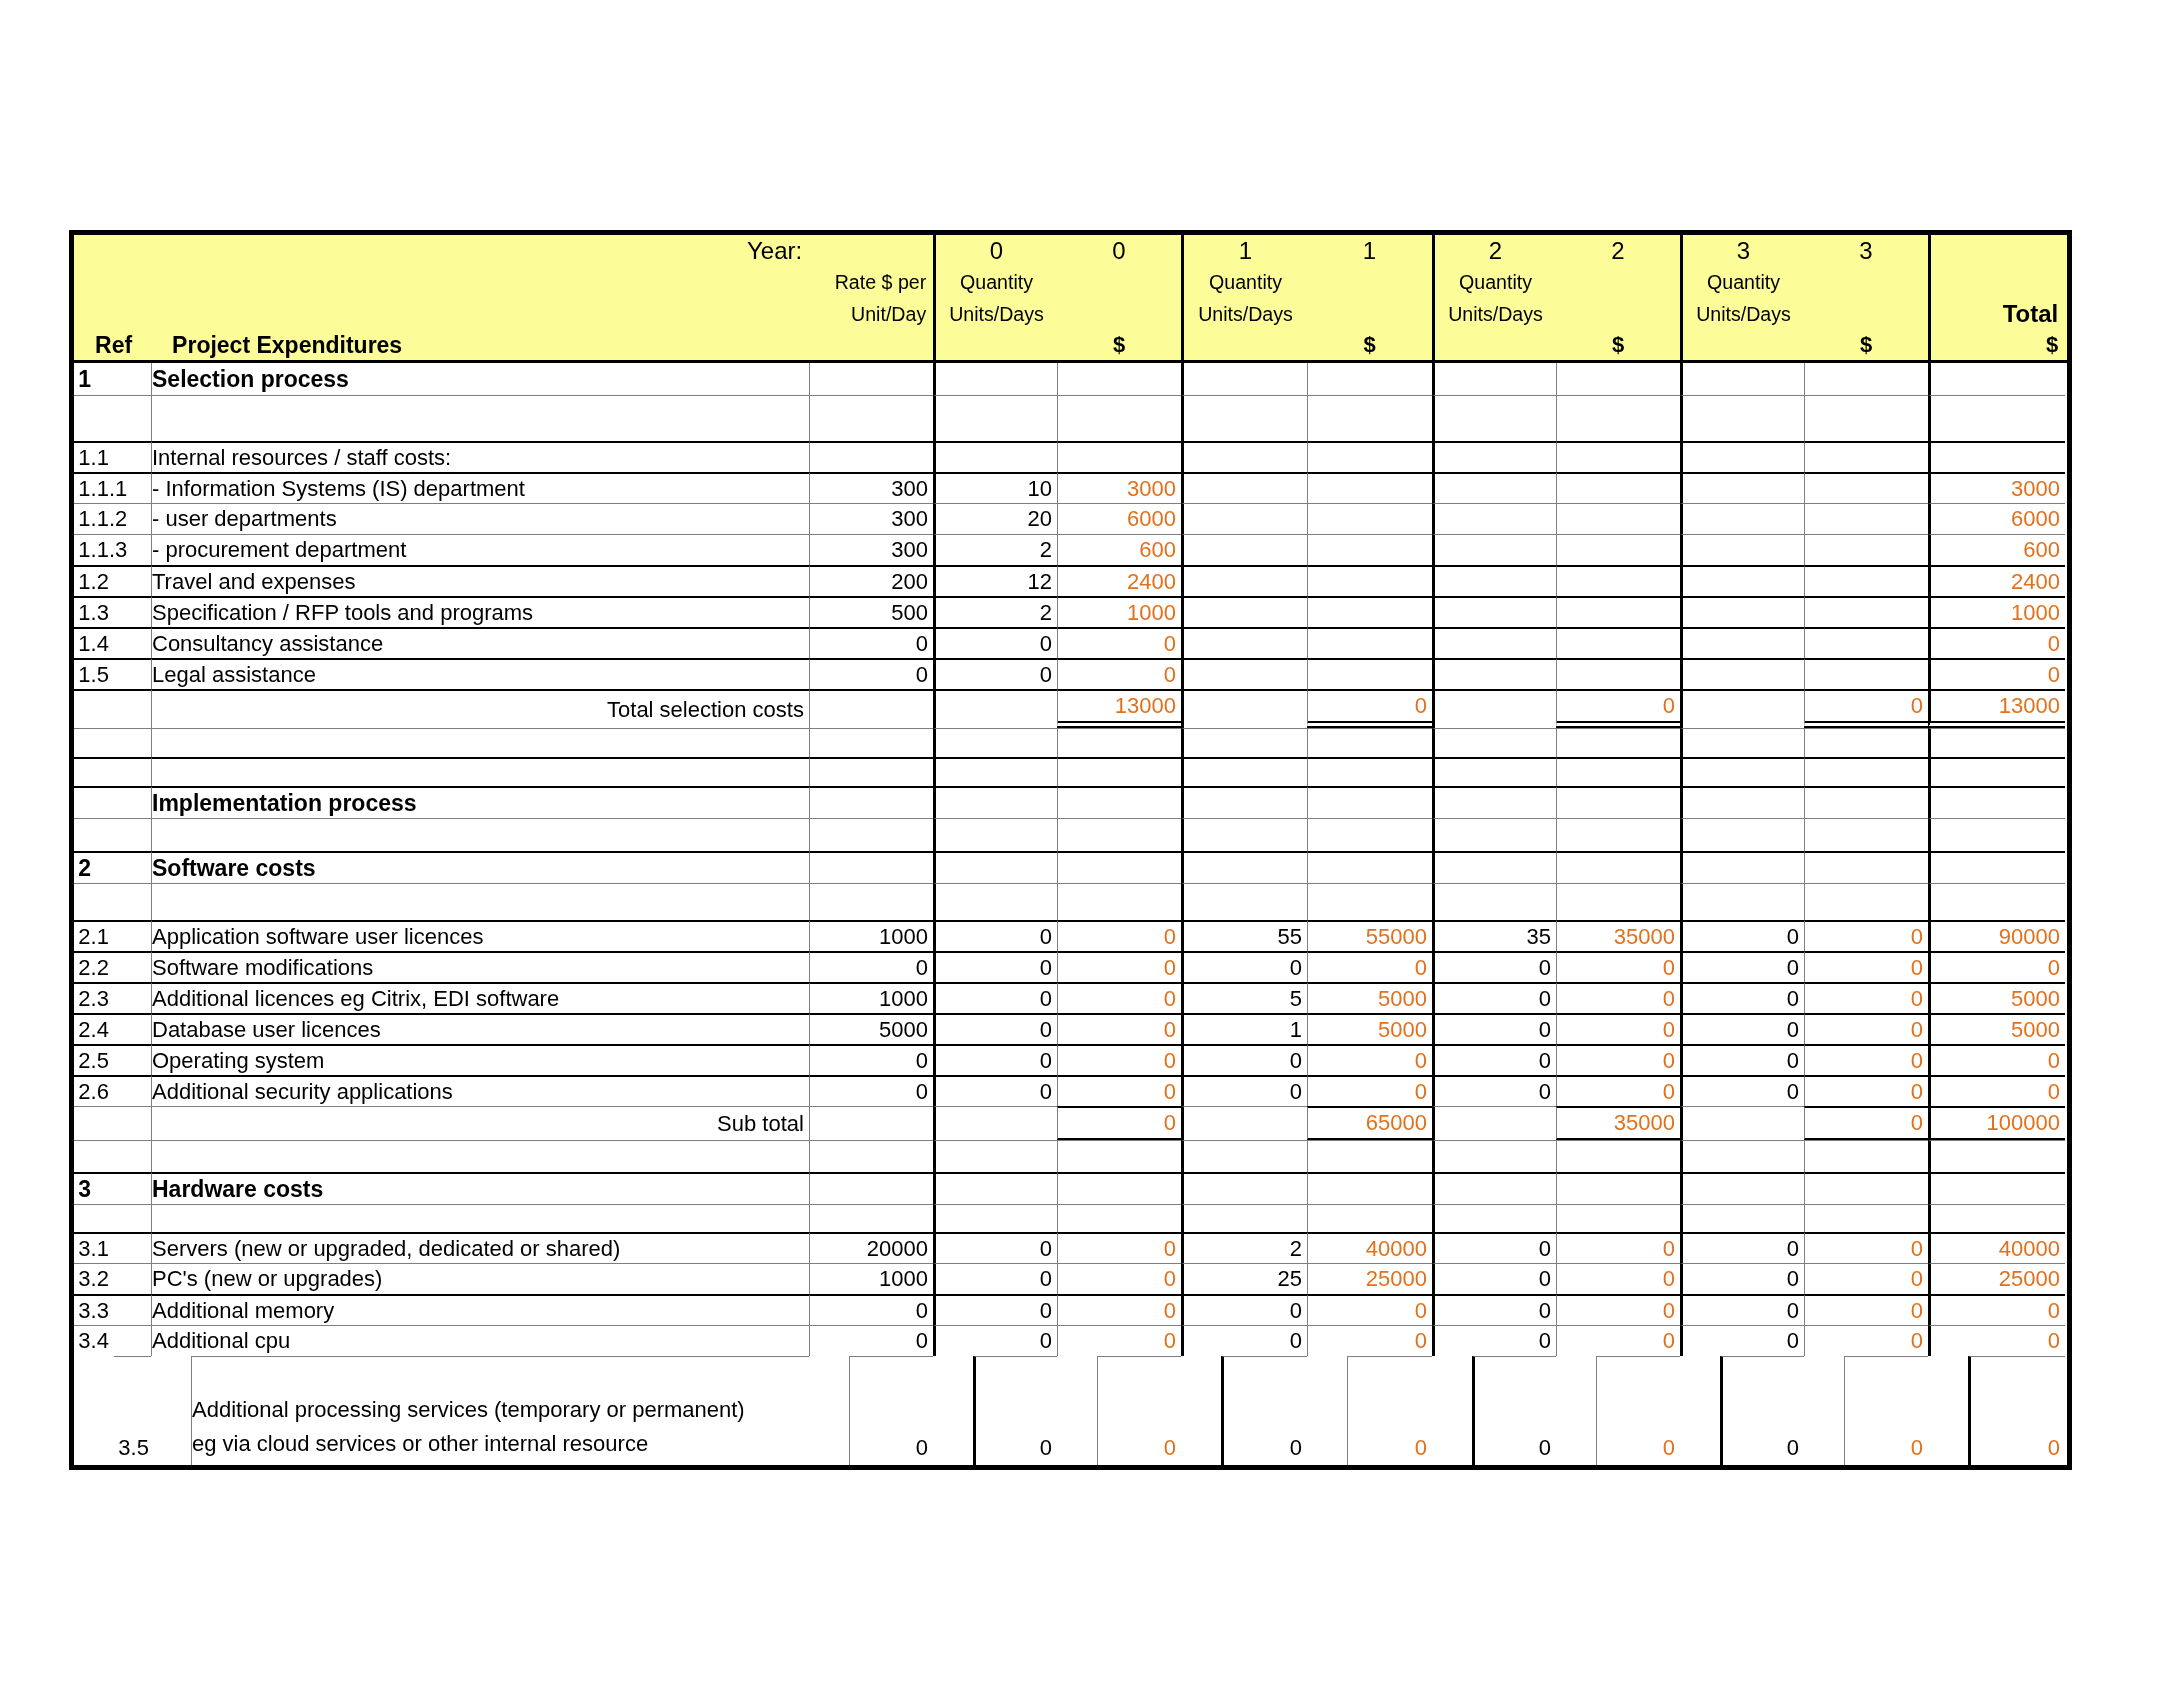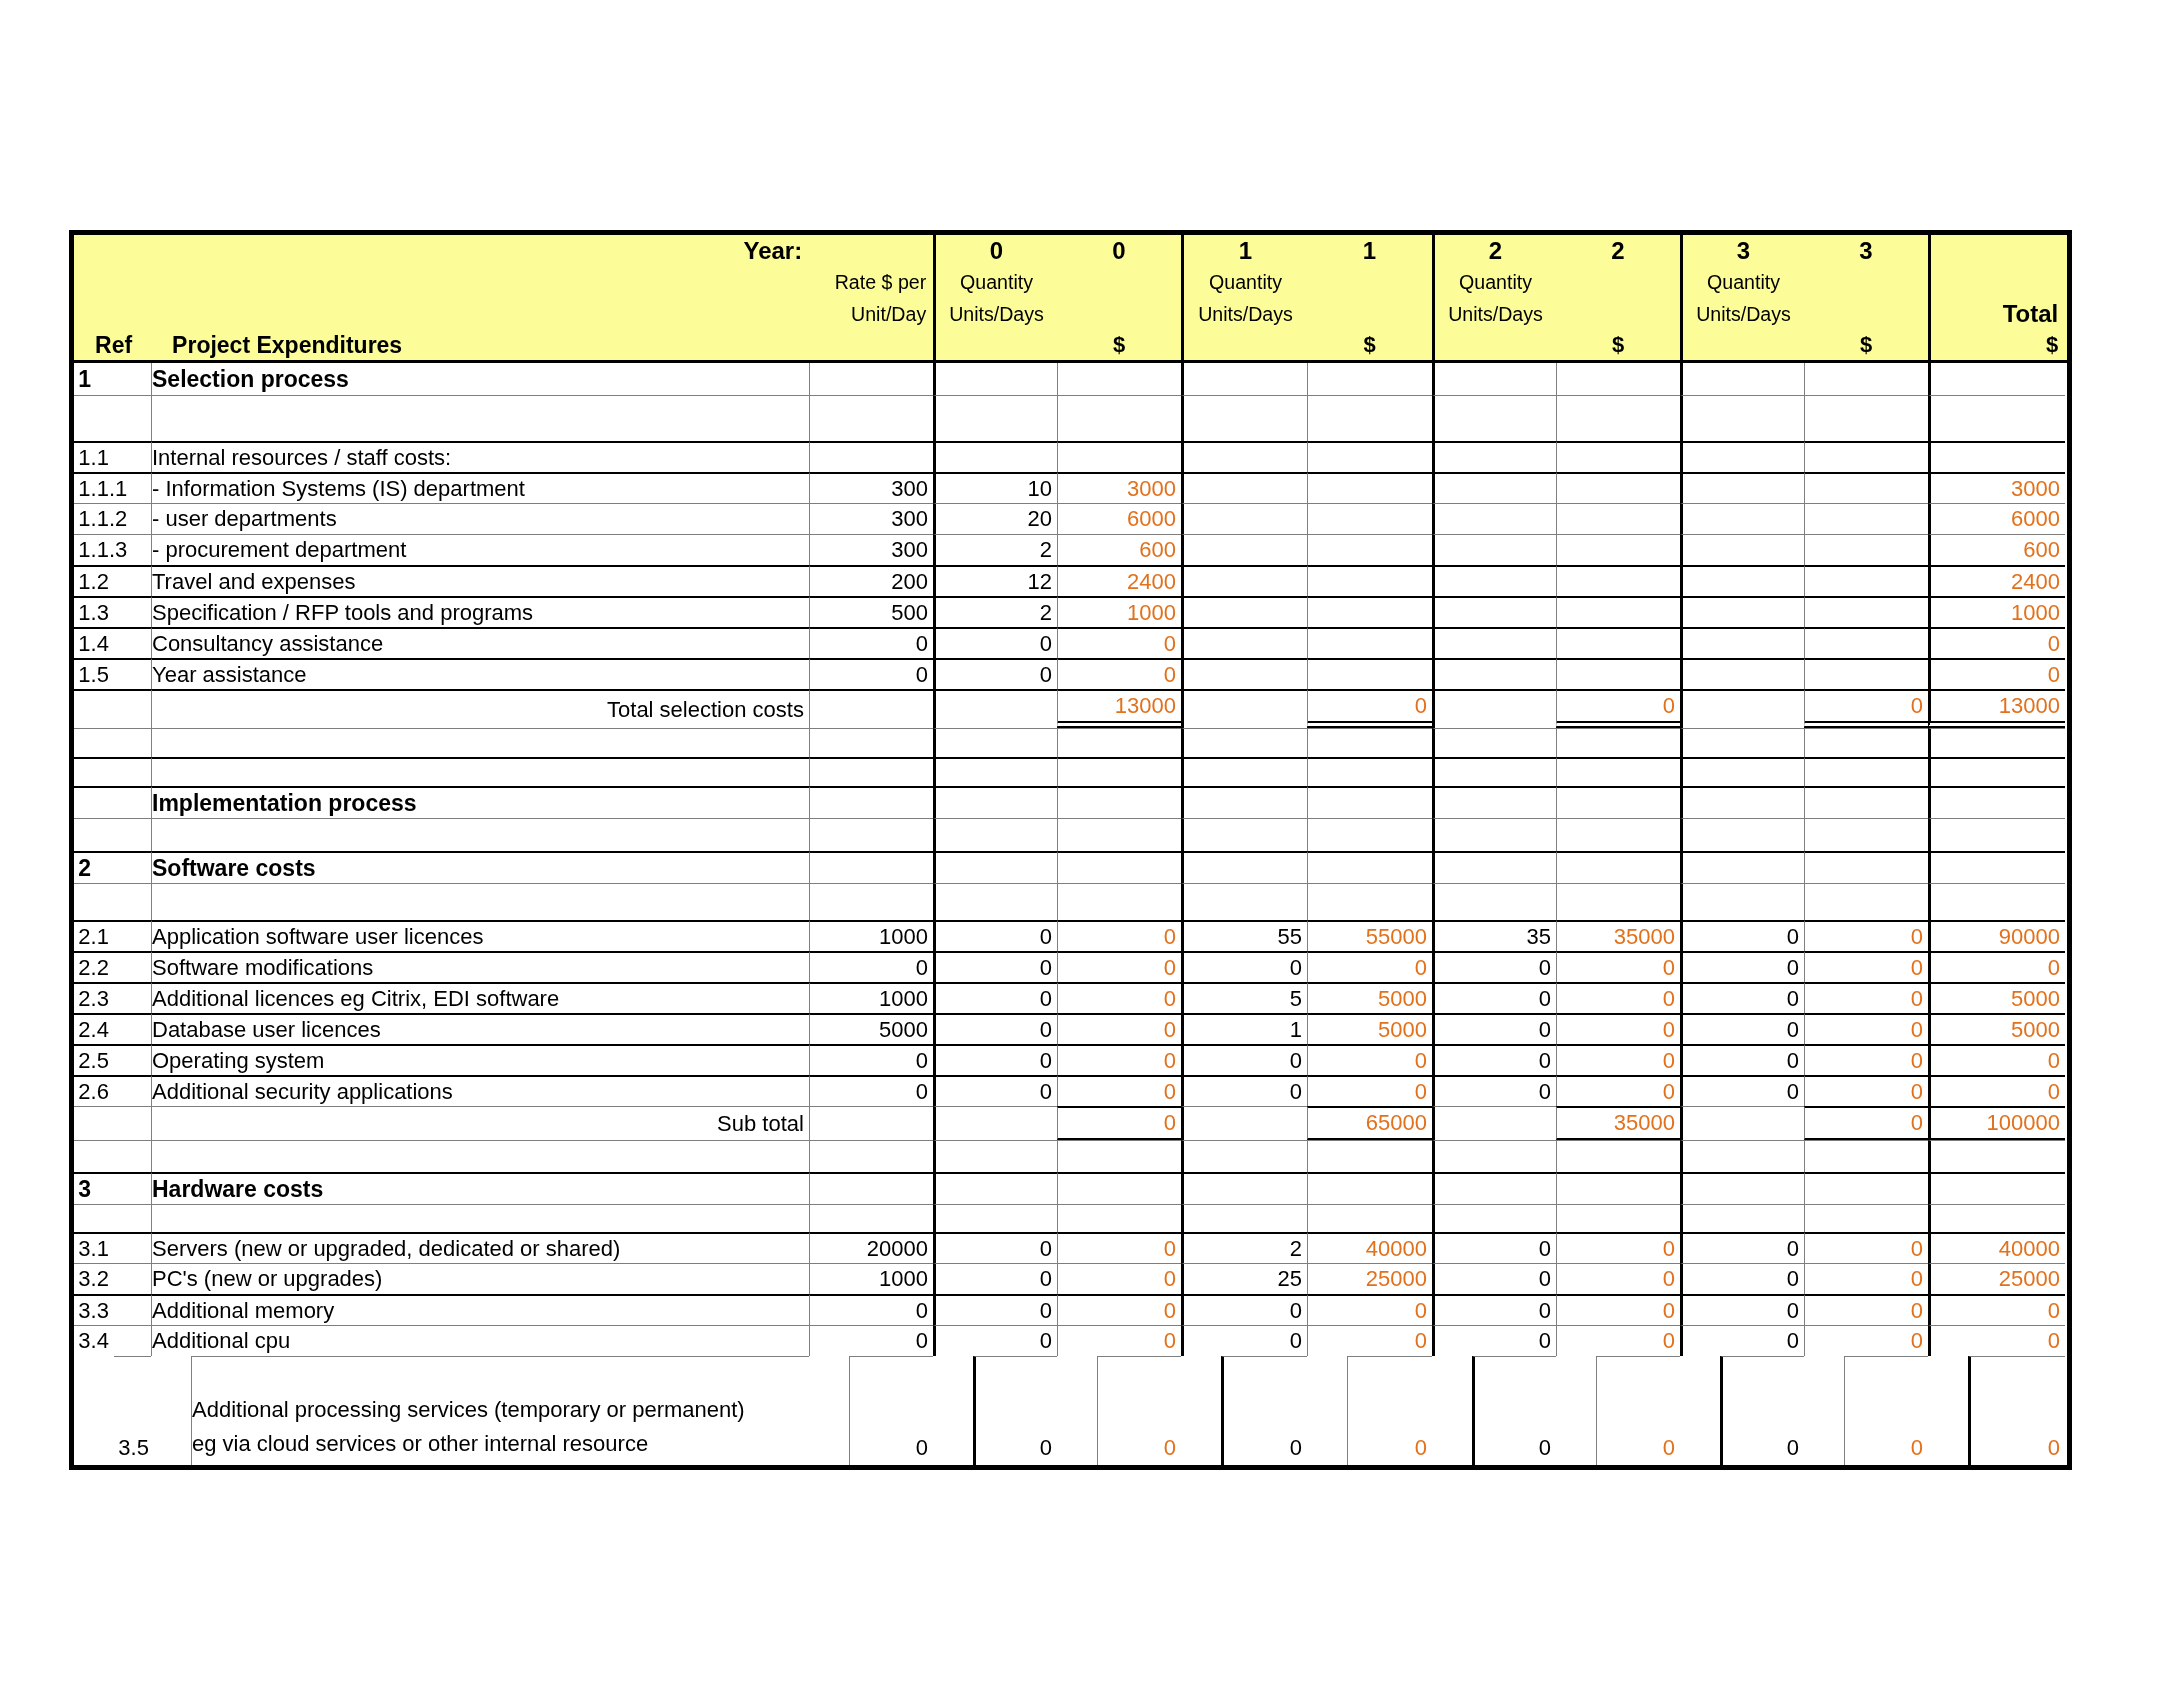--- a/index.html
+++ b/index.html
@@ -15,21 +15,21 @@
   
   #thead{
     background:#FCFC99;border-bottom:3.4px solid #000;
   }
   .hline{display:grid;grid-template-columns:77px 658px 124px 124px 124px 126px 125px 124px 124px 124px 124px 137px;}
   .hcell{box-sizing:border-box;display:flex;align-items:center;overflow:hidden;white-space:nowrap;}
   .hline .gb{border-left:3.4px solid #000;}
   .h-right{justify-content:flex-end;padding-right:6.8px;}
   .h-left{justify-content:flex-start;padding-left:5.1px;}
   .h-center{justify-content:center;}
-  .f-year{font-size:24px;font-weight:bold;}
+  .f-year{font-size:24px;font-weight:normal;}
   .f-sub{font-size:19.6px;}
   .f-hbold{font-size:23px;font-weight:bold;margin-left:16px;}
   .f-dollar{font-size:22px;font-weight:bold;}
   .f-total{font-size:24px;font-weight:bold;padding-left:38px;}
   
   #tbody{display:grid;grid-template-columns:77px 658px 124px 124px 124px 126px 125px 124px 124px 124px 124px 137px;}
   .cell{
     box-sizing:border-box;display:flex;align-items:center;overflow:hidden;
     white-space:nowrap;font-size:22px;border-top:1.7px solid #7e7e7e;
   }
@@ -218,21 +218,21 @@
       <div class="cell cL4 hb aR">0</div>
       <div class="cell cL2 hb aR orange">0</div>
       <div class="cell cL4 hb aR"></div>
       <div class="cell cL2 hb aR orange"></div>
       <div class="cell cL4 hb aR"></div>
       <div class="cell cL2 hb aR orange"></div>
       <div class="cell cL4 hb aR"></div>
       <div class="cell cL2 hb aR orange"></div>
       <div class="cell cL4 hb aR orange">0</div>
       <div class="cell hb aL">1.5</div>
-      <div class="cell cL2 hb aLd">Year assistance</div>
+      <div class="cell cL2 hb aLd">Legal assistance</div>
       <div class="cell cL2 hb aR">0</div>
       <div class="cell cL4 hb aR">0</div>
       <div class="cell cL2 hb aR orange">0</div>
       <div class="cell cL4 hb aR"></div>
       <div class="cell cL2 hb aR orange"></div>
       <div class="cell cL4 hb aR"></div>
       <div class="cell cL2 hb aR orange"></div>
       <div class="cell cL4 hb aR"></div>
       <div class="cell cL2 hb aR orange"></div>
       <div class="cell cL4 hb aR orange">0</div>

